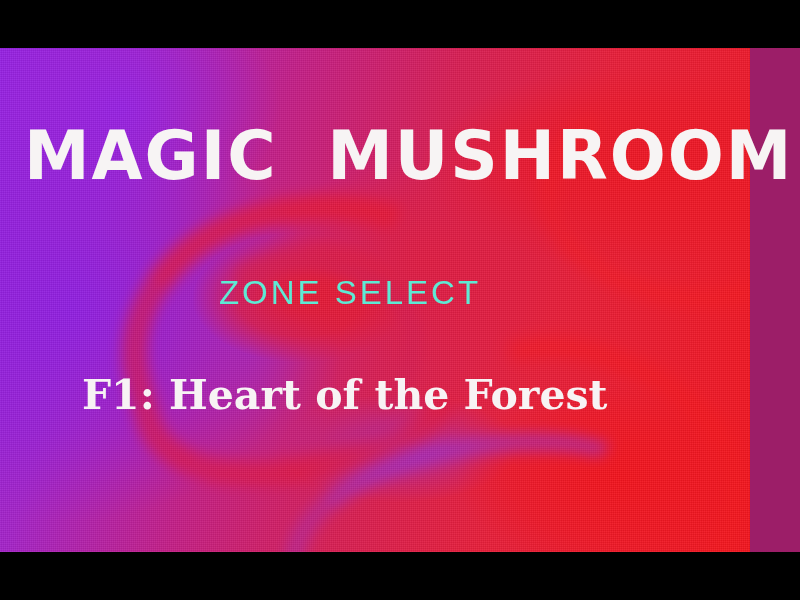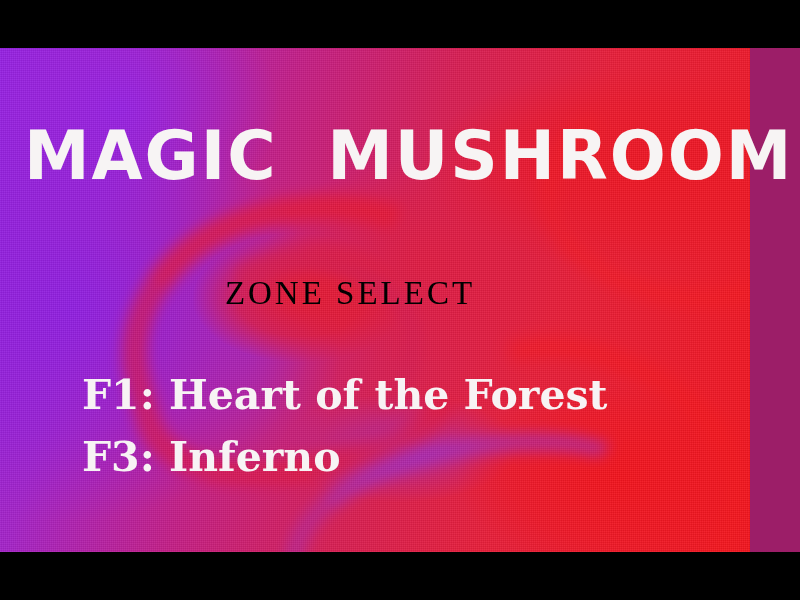--- a/index.html
+++ b/index.html
@@ -184,22 +184,22 @@
     transform: scaleX(0.97);
     transform-origin: left center;
   }
 
   #zone-select-label {
     position: absolute;
     left: 0;
     top: 228px;
     width: 700px;
     text-align: center;
-    color: #000000;
-    font-family: Liberation Serif, serif;
+    color: #5eead4;
+    font-family: Liberation Sans, sans-serif;
     font-weight: normal;
     font-size: 33px;
     line-height: 34px;
     letter-spacing: 3px;
   }
 
   #zone-list {
     position: absolute;
     left: 82px;
     top: 316px;
@@ -239,21 +239,20 @@
     <div id="side-band"></div>
 
     <div id="content">
 
       <div id="game-title">MAGIC  MUSHROOM</div>
 
       <div id="zone-select-label">ZONE SELECT</div>
 
       <ul id="zone-list">
         <li>F1: Heart of the Forest</li>
-        <li>F3: Inferno</li>
       </ul>
 
     </div>
   </div>
 
   <div class="letterbox bottom"></div>
 
 </div>
 
 </body></html>

